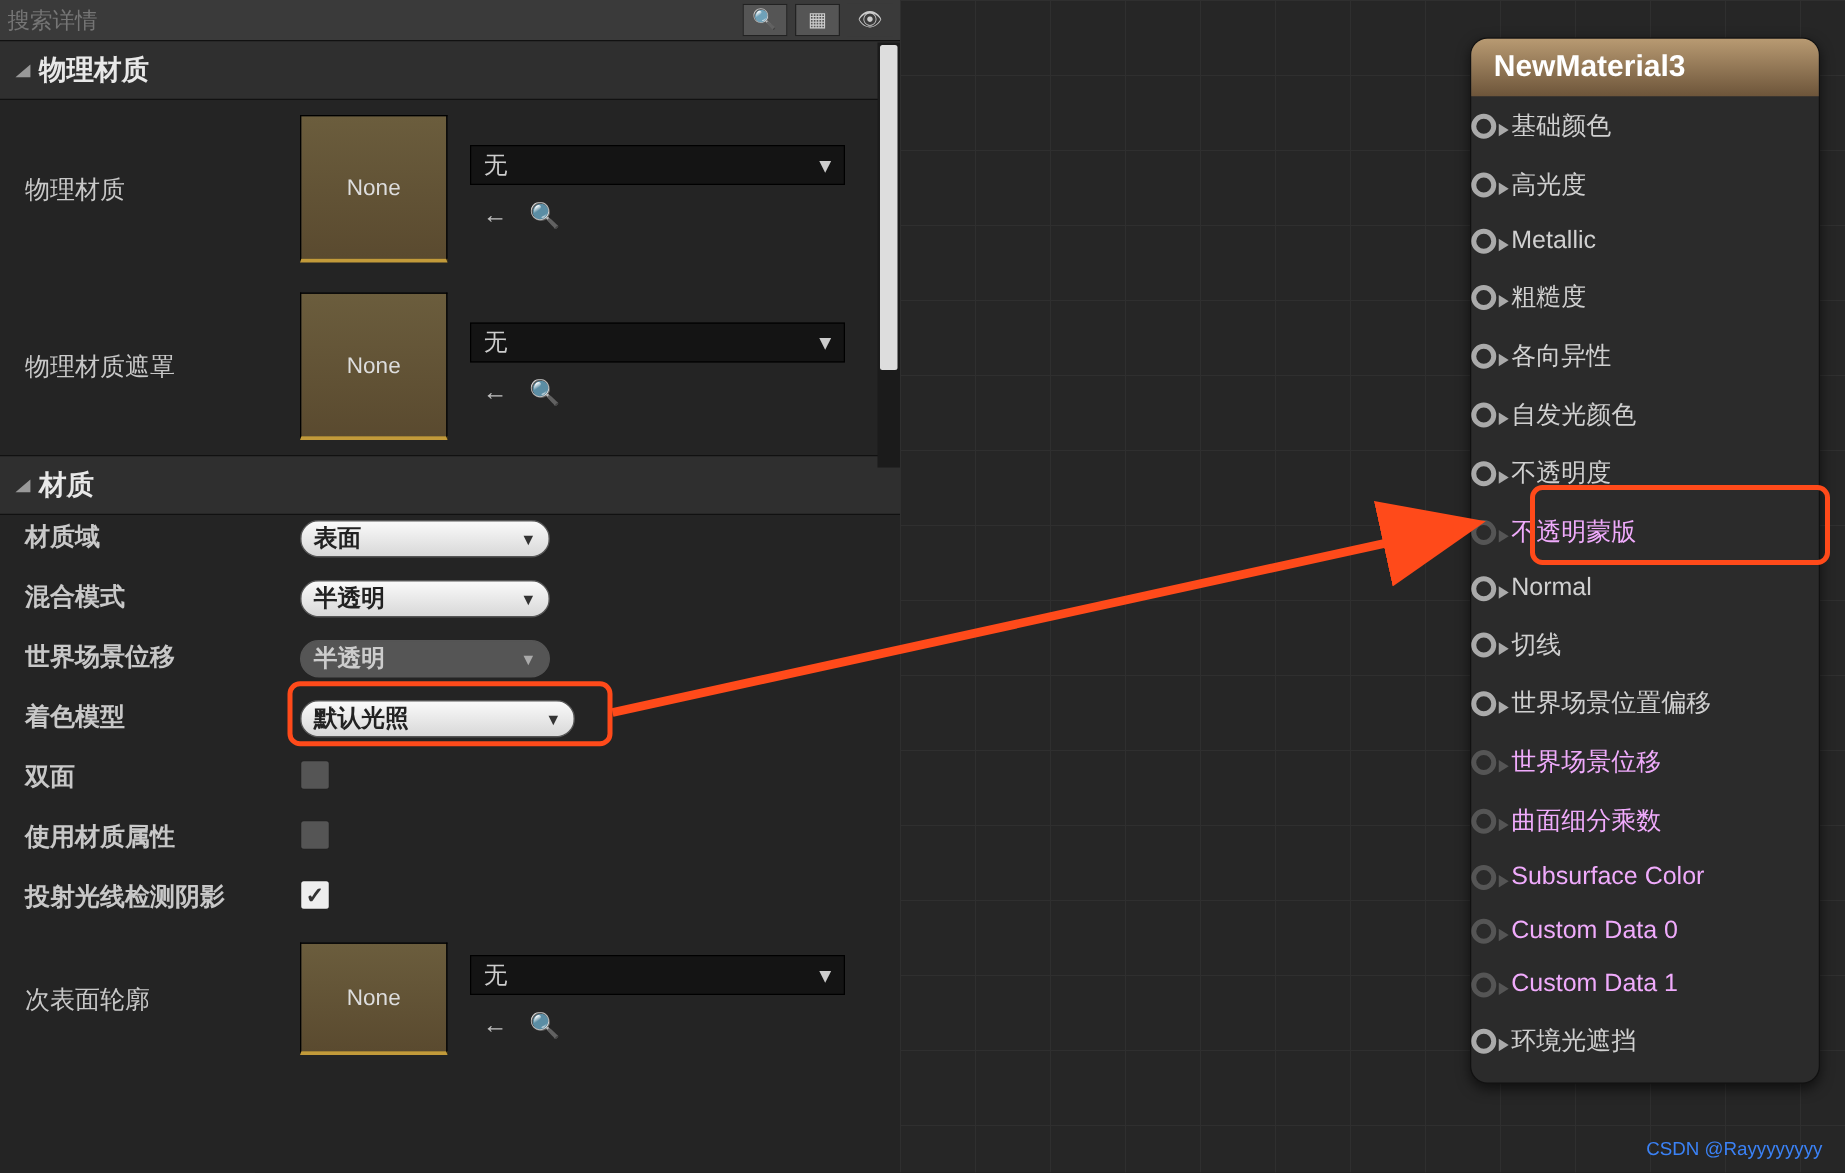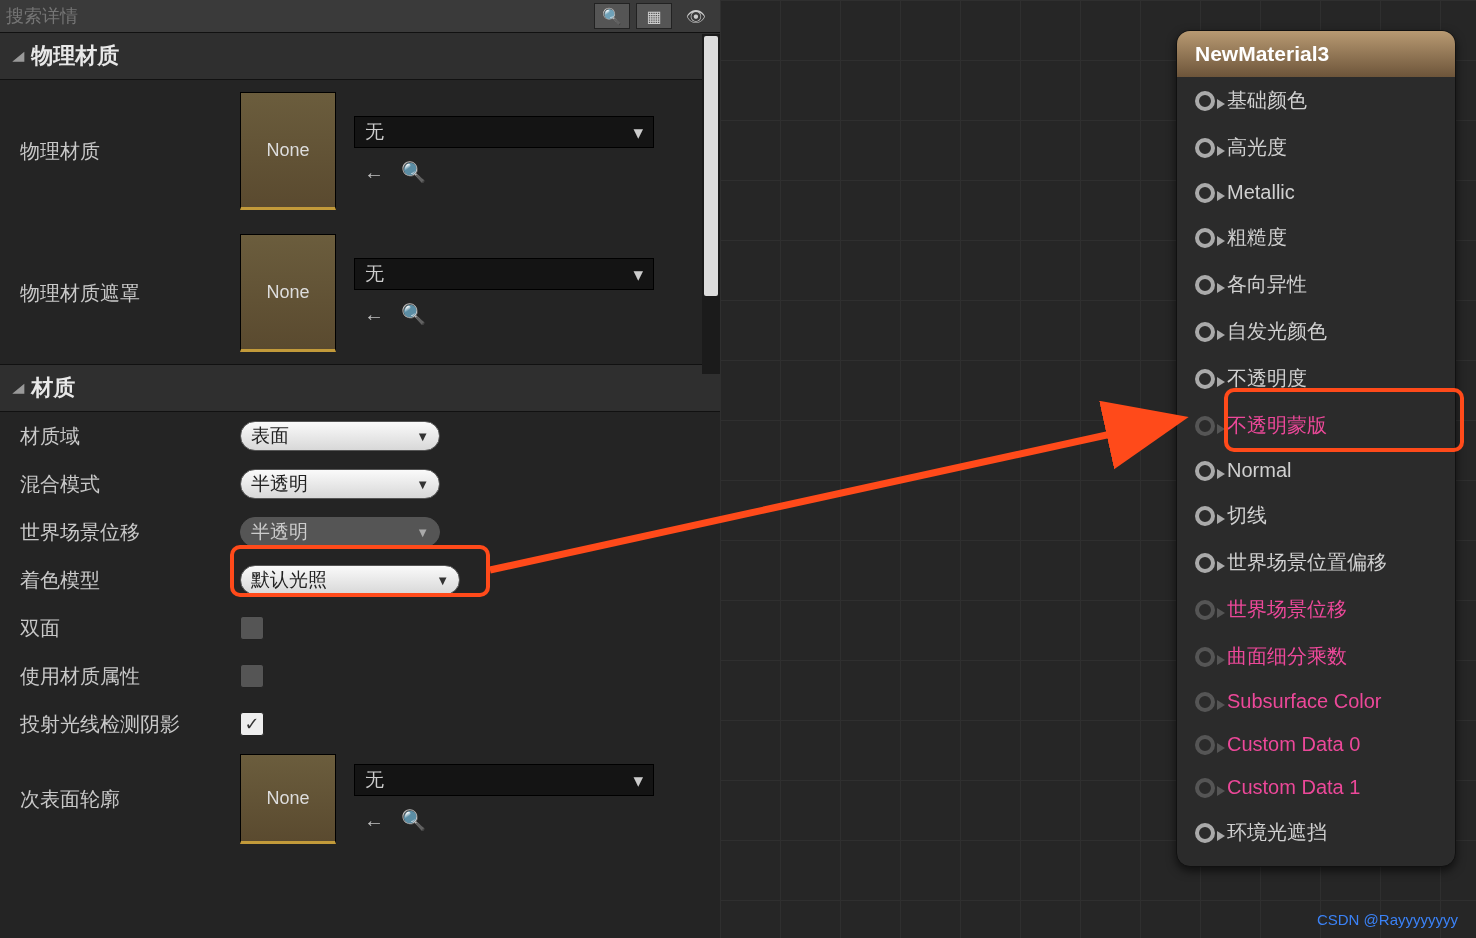--- a/index.html
+++ b/index.html
@@ -9,26 +9,26 @@
   .left-panel { position: absolute; left: 0; top: 0; width: 720px; height: 938px; background: #242424; }
   .search-bar { height: 32px; background: #3a3a3a; display: flex; align-items: center; padding: 0 6px; }
   .search-input { flex: 1; background: transparent; border: none; color: #888; font-size: 18px; outline: none; }
   .toolbar-icons { display: flex; gap: 6px; align-items: center; }
   .tb-btn { width: 36px; height: 26px; background: #555; border: 1px solid #222; display: flex; align-items: center; justify-content: center; color: #ccc; font-size: 16px; }
   .tb-eye { background: #3a3a3a; border: none; }
 
   .section-hdr { background: #2f2f2f; padding: 8px 14px; font-size: 22px; font-weight: bold; color: #e8e8e8; border-top: 1px solid #111; border-bottom: 1px solid #111; display: flex; align-items: center; }
   .section-hdr::before { content: "◢"; font-size: 12px; color: #999; margin-right: 8px; transform: scaleX(1.2); }
 
-  .prop-row { display: flex; align-items: center; min-height: 48px; padding: 4px 0 4px 20px; }
+  .prop-row { display: flex; align-items: flex-start; min-height: 48px; padding: 4px 0 4px 20px; font-weight: bold; }
   .prop-label { width: 220px; color: #c8c8c8; font-size: 20px; flex-shrink: 0; }
   .prop-value { flex: 1; display: flex; align-items: center; gap: 10px; }
 
   .asset-row { display: flex; align-items: center; padding: 12px 0 12px 20px; }
-  .asset-thumb { width: 96px; height: 118px; background: linear-gradient(#6b5d3d,#5a4a2f); border: 1px solid #000; border-bottom: 3px solid #c29a3a; display: flex; align-items: center; justify-content: center; color: #ddd; font-size: 18px; margin-right: 18px; }
+  .asset-thumb { width: 118px; height: 118px; background: linear-gradient(#6b5d3d,#5a4a2f); border: 1px solid #000; border-bottom: 3px solid #c29a3a; display: flex; align-items: center; justify-content: center; color: #ddd; font-size: 18px; margin-right: 18px; }
   .asset-ctrl { display: flex; flex-direction: column; gap: 10px; }
   .asset-dd { width: 300px; height: 32px; background: #141414; color: #ccc; border: 1px solid #000; padding: 0 10px; display: flex; align-items: center; justify-content: space-between; font-size: 19px; }
   .asset-btns { display: flex; gap: 12px; padding-left: 6px; }
   .mini-btn { width: 28px; height: 28px; color: #c0c0c0; display: flex; align-items: center; justify-content: center; font-size: 20px; }
 
   .dd { height: 30px; background: linear-gradient(#fafafa,#d8d8d8); border: 1px solid #555; border-radius: 15px; color: #222; font-size: 19px; padding: 0 10px; display: flex; align-items: center; justify-content: space-between; }
   .dd-dark { background: #555; color: #ccc; }
   .dd .caret { font-size: 13px; color: #333; }
   .dd-dark .caret { color: #aaa; }
   .w200 { width: 200px; } .w220 { width: 220px; gap: 20px; }
@@ -39,25 +39,25 @@
   .scrollbar-track { position: absolute; right: 0; top: 34px; width: 18px; height: 340px; background: #1b1b1b; }
   .scrollbar-thumb { width: 14px; height: 260px; background: #ddd; margin: 2px; border-radius: 2px; }
 
   
   .graph { position: absolute; left: 720px; top: 0; right: 0; bottom: 0; background: #262626;
     background-image: linear-gradient(#2f2f2f 1px, transparent 1px), linear-gradient(90deg, #2f2f2f 1px, transparent 1px);
     background-size: 60px 60px; }
 
   
   .node { position: absolute; right: 20px; top: 30px; width: 280px; background: #2b2b2b; border: 1px solid #111; border-radius: 14px; box-shadow: 0 4px 10px rgba(0,0,0,.6); padding-bottom: 10px; }
-  .node-title { height: 46px; border-radius: 13px 13px 0 0; background: linear-gradient(#b89a72,#6d553a); color: #fff; font-size: 21px; font-weight: bold; display: flex; align-items: center; padding: 0 18px; }
-  .pin { display: flex; align-items: center; gap: 12px; padding: 10px 18px; font-size: 20px; }
+  .node-title { height: 46px; border-radius: 13px 13px 0 0; background: linear-gradient(#b89a72,#6d553a); color: #fff; font-size: 24px; font-weight: bold; display: flex; align-items: center; padding: 0 18px; }
+  .pin { display: flex; align-items: center; gap: 12px; padding: 10px 0; font-size: 20px; }
   .pin-ring { width: 20px; height: 20px; border: 4px solid #aaa; border-radius: 50%; position: relative; flex-shrink: 0; }
   .pin-ring::after { content: ""; position: absolute; left: 18px; top: 4px; width: 0; height: 0; border-left: 8px solid #aaa; border-top: 5px solid transparent; border-bottom: 5px solid transparent; }
-  .pin.disabled { color: #ec4899; }
+  .pin.disabled { color: #f0abfc; }
   .pin.disabled .pin-ring { border-color: #555; }
   .pin.disabled .pin-ring::after { border-left-color: #555; }
 
   
   .anno-box1 { position: absolute; left: 230px; top: 545px; width: 260px; height: 52px; border: 4px solid #ff4a1a; border-radius: 10px; pointer-events: none; }
   .anno-box2 { position: absolute; right: 12px; top: 388px; width: 240px; height: 64px; border: 4px solid #ff4a1a; border-radius: 10px; pointer-events: none; }
   .arrow-svg { position: absolute; left: 0; top: 0; width: 1476px; height: 938px; pointer-events: none; }
 
   .watermark { position: absolute; right: 18px; bottom: 10px; color: #3b82f6; font-size: 15px; }
 </style>

